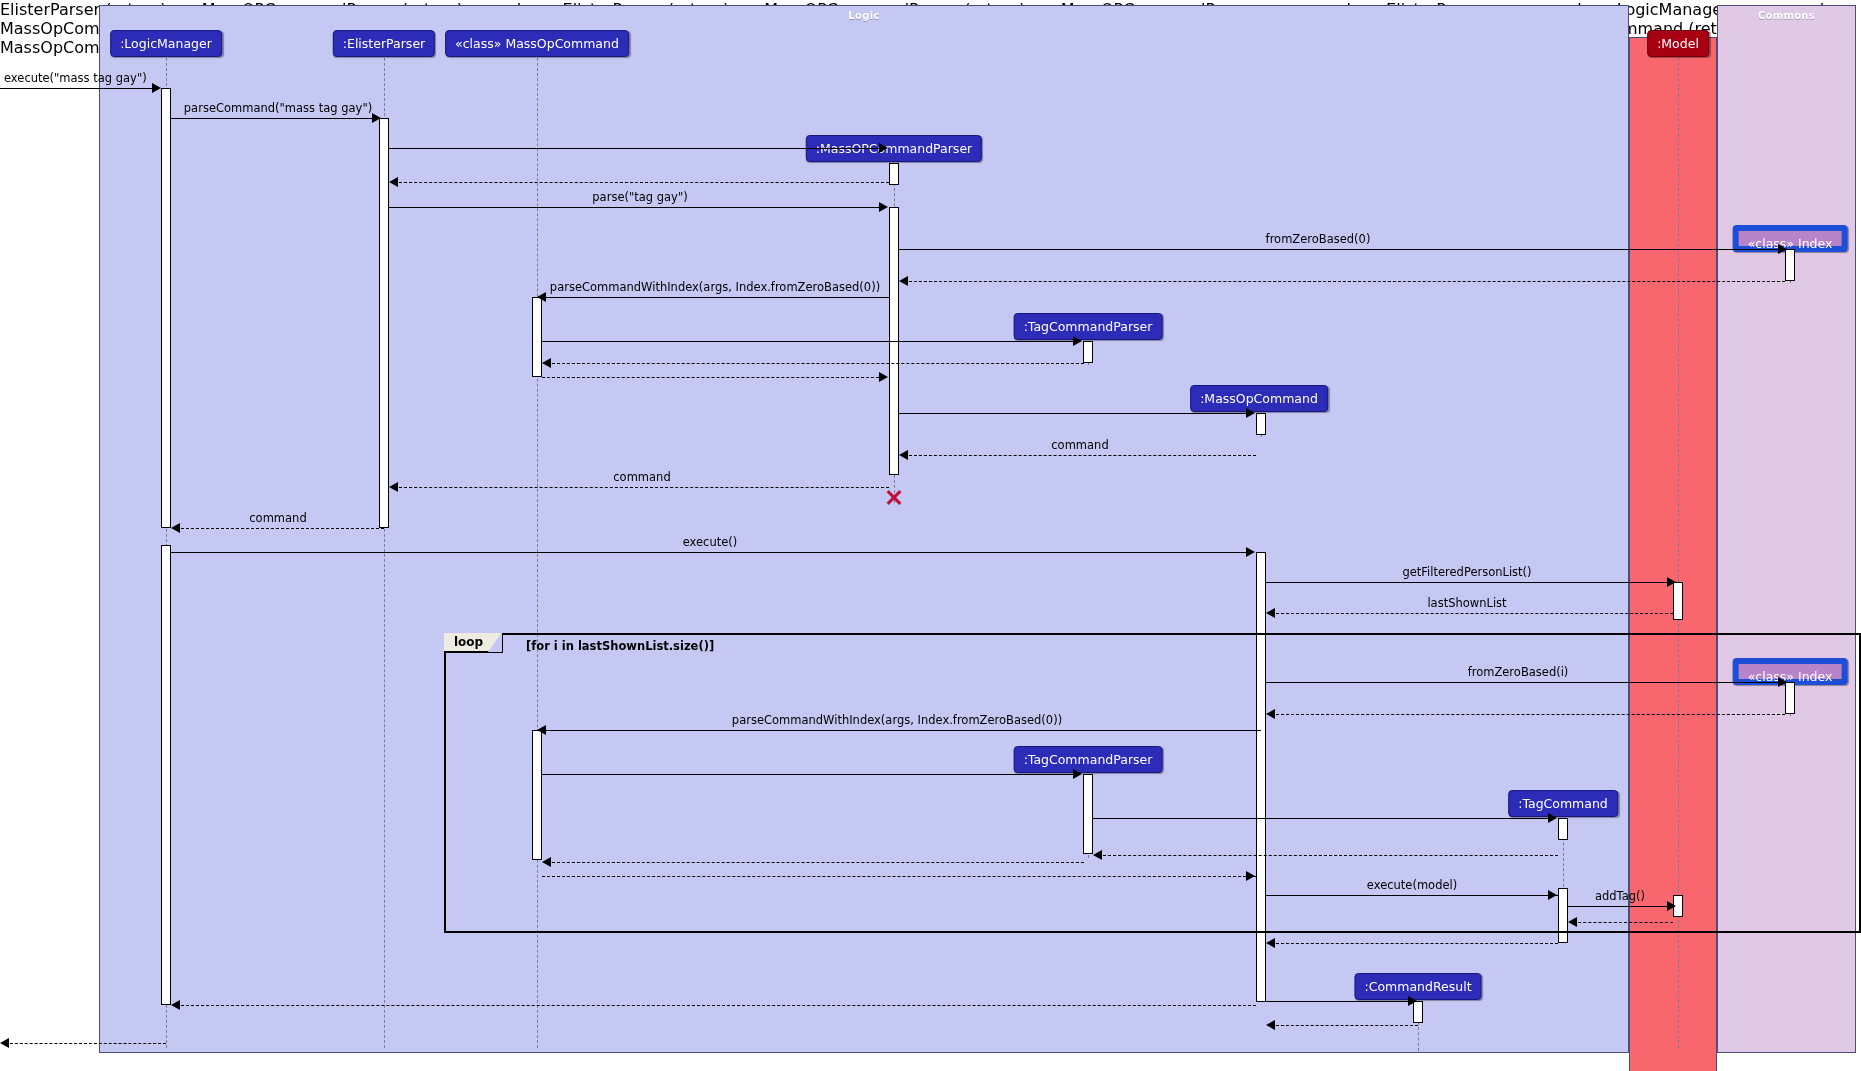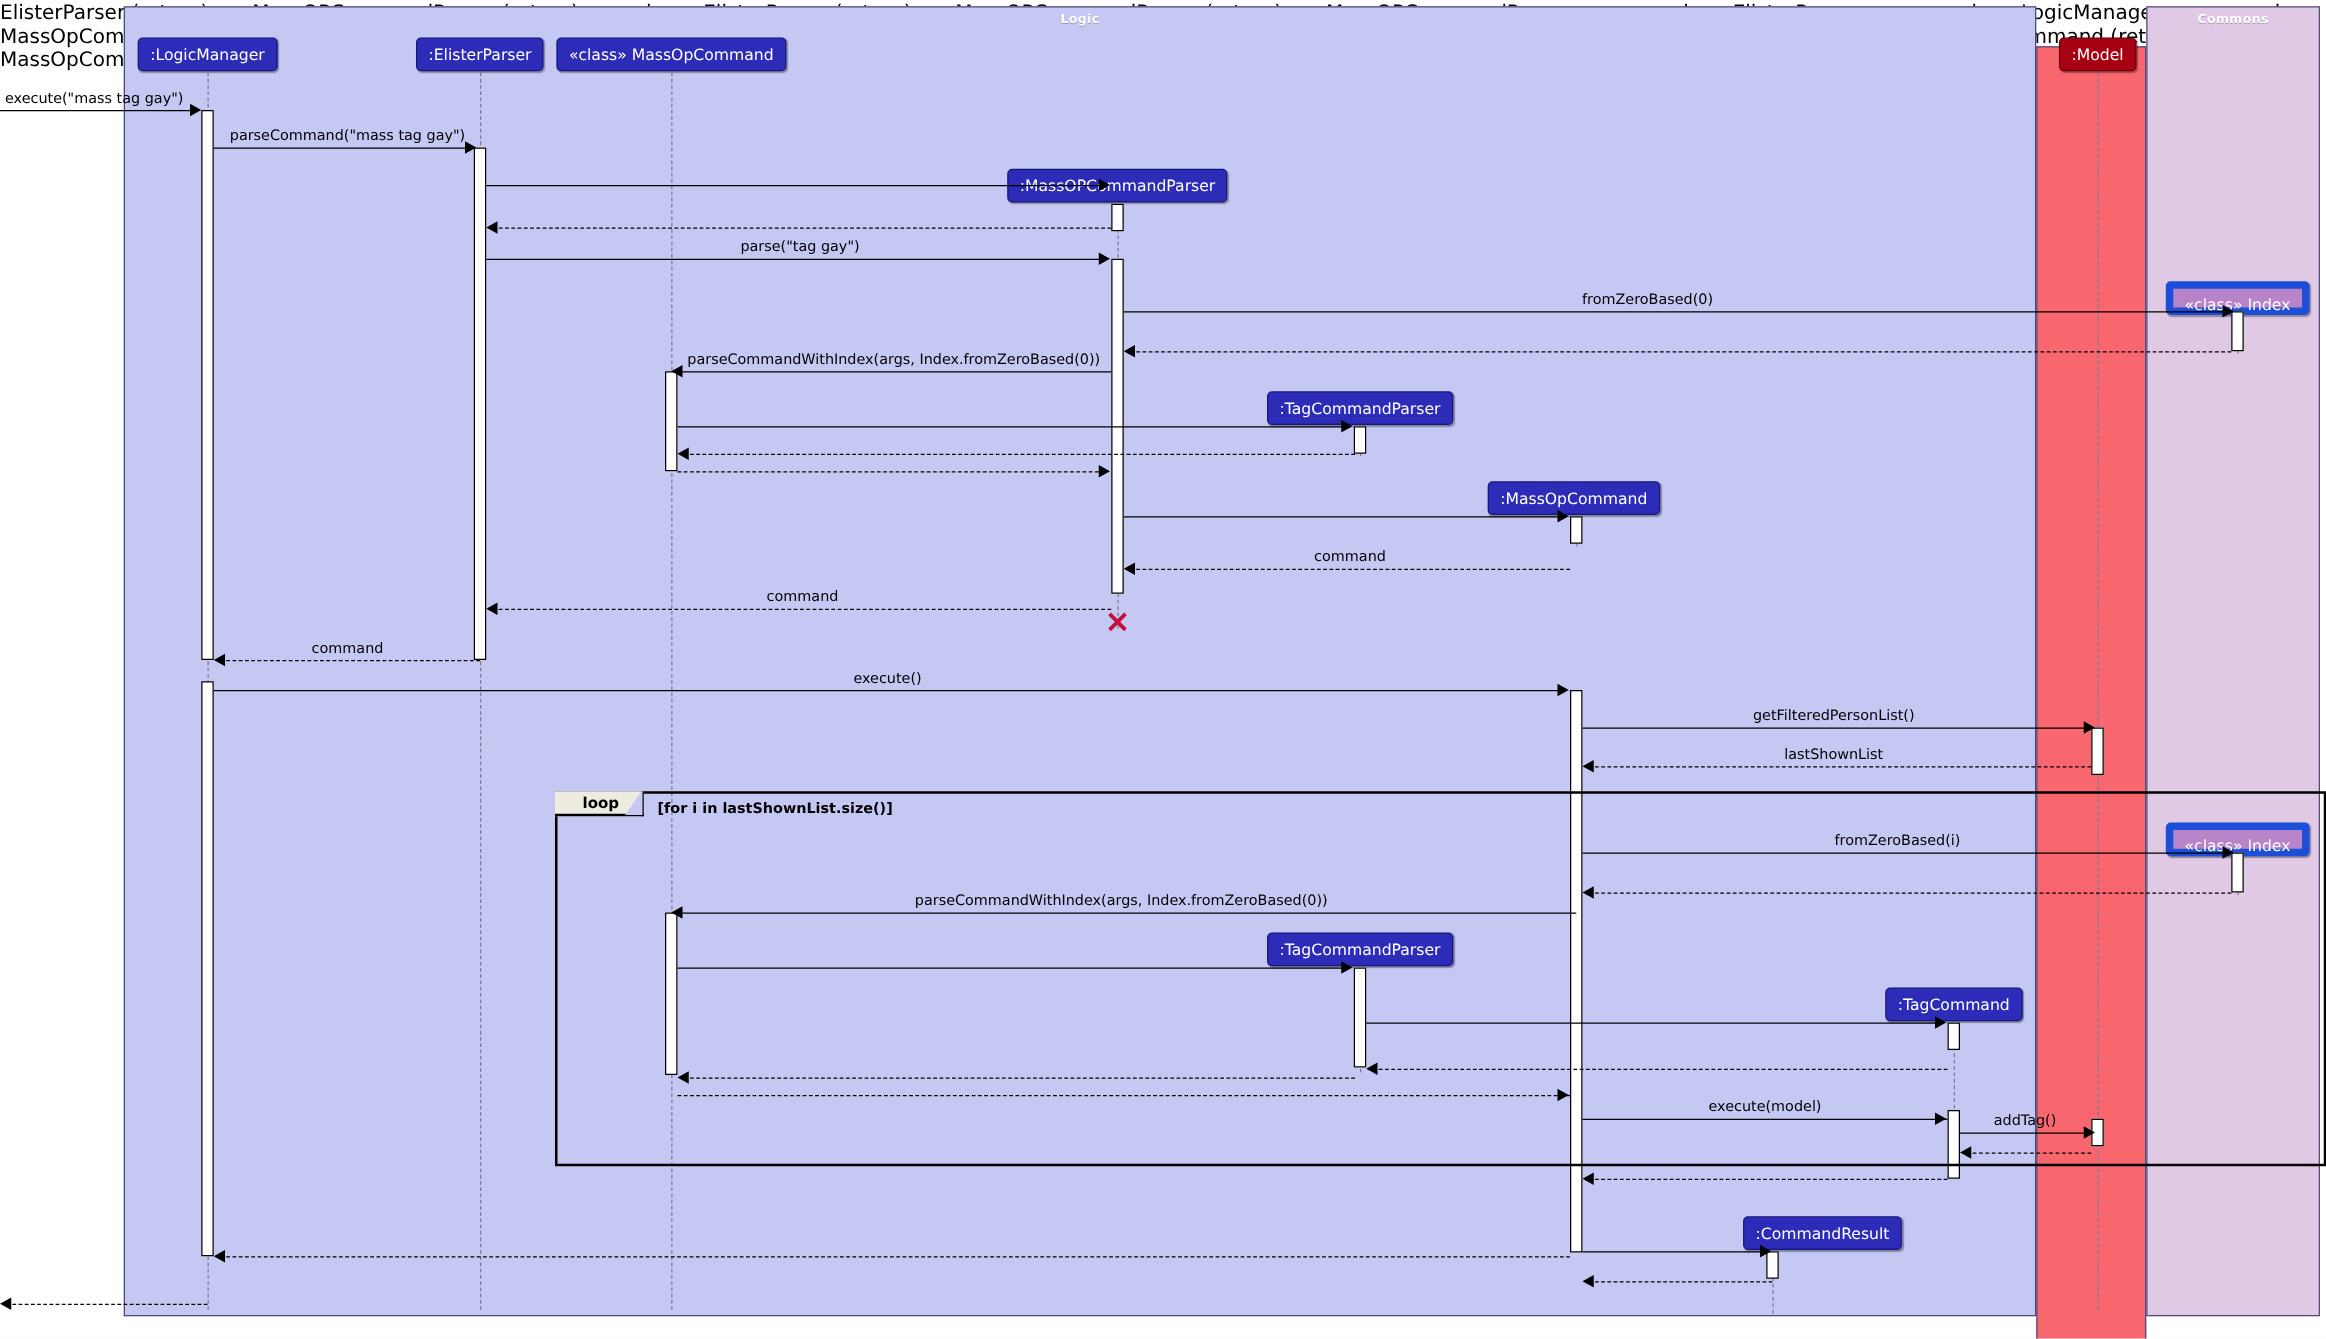--- a/index.html
+++ b/index.html
@@ -113,21 +113,21 @@
   .frag-tab {
     position: absolute;
     background: #EEEBE0;
     border: 2px solid #000000;
     border-top: none;
     border-left: none;
     box-sizing: border-box;
     font-size: 12px;
     font-weight: bold;
     color: #000000;
-    padding: 2px 18px 2px 22px;
+    padding: 2px 18px 2px 10px;
     line-height: 14px;
   }
   .frag-tab::after {
     content: "";
     position: absolute;
     right: -1px; top: -1px;
     width: 0; height: 0;
     border-style: solid;
     border-width: 0 0 20px 14px;
     border-color: transparent transparent #C5C8F2 transparent;
@@ -205,21 +205,21 @@
   </div>
   <div class="participant p-blue" style="left:1259px; top:385px;">
     <span>:MassOpCommand</span>
   </div>
   <div class="participant p-blue" style="left:1088px; top:746px;">
     <span>:TagCommandParser</span>
   </div>
   <div class="participant p-blue" style="left:1563px; top:790px;">
     <span>:TagCommand</span>
   </div>
-  <div class="participant p-blue" style="left:1418px; top:973px;margin-left:40px;">
+  <div class="participant p-blue" style="left:1418px; top:973px;">
     <span>:CommandResult</span>
   </div>
   <div class="participant p-dark" style="left:1678px; top:30px;">
     <span>:Model</span>
   </div>
   <div class="participant p-purple" style="left:1790px; top:225px;">
     <span>«class» Index</span>
   </div>
   <div class="participant p-purple" style="left:1790px; top:658px;">
     <span>«class» Index</span>

